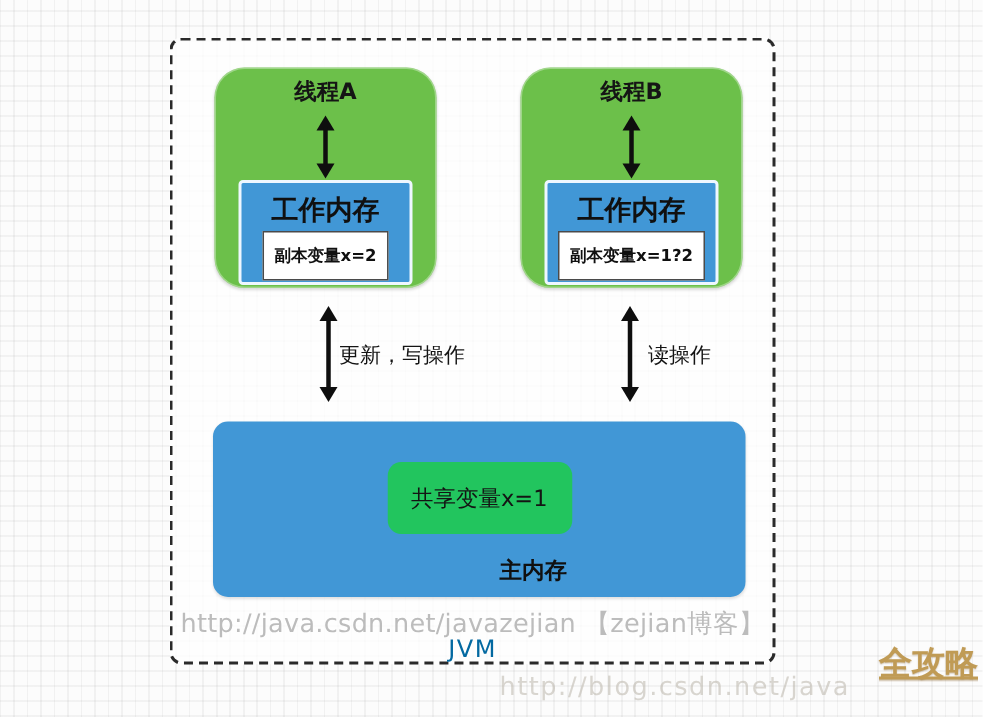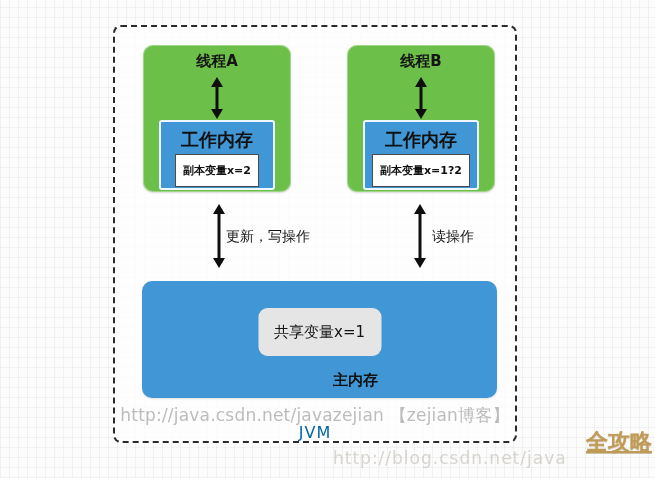--- a/index.html
+++ b/index.html
@@ -10,21 +10,21 @@
     background-image:
       repeating-linear-gradient(90deg, rgba(0,0,0,0.045) 0 1px, transparent 1px 9px),
       repeating-linear-gradient(0deg, rgba(0,0,0,0.038) 0 1px, transparent 1px 10px);
   }
   .jvm-box{
     position:absolute;left:113px;top:25px;width:404px;height:418px;
     border:2px dashed #2a2a2a;border-radius:8px;box-sizing:border-box;
     background:rgba(255,255,255,0.75);
   }
   .thread{
-    position:absolute;width:148px;height:147px;border-radius:10px;
+    position:absolute;width:148px;height:147px;border-radius:20px;
     box-shadow:inset 0 0 0 1px rgba(255,255,255,0.35), 0 1px 2px rgba(0,0,0,0.15);
   }
   .thread.a{left:143px;top:45px;}
   .thread.b{left:347px;top:45px;}
   .thread-title{
     position:absolute;top:7px;left:0;width:100%;text-align:center;
     font-size:15px;font-weight:bold;color:#151515;
   }
   .workmem{
     position:absolute;left:16px;right:16px;top:75px;height:66px;
@@ -63,21 +63,21 @@
     position:absolute;top:228px;font-size:14px;color:#141414;white-space:nowrap;text-align:right;
   }
   .op-label.left{left:226px;}
   .op-label.right{left:432px;}
   .mainmem{
     position:absolute;left:142px;top:281px;width:355px;height:117px;
     border-radius:10px;box-shadow:0 1px 2px rgba(0,0,0,0.12);
   }
   .shared-box{
     position:absolute;top:27px;left:50%;transform:translateX(-50%);
-    background:#e5e5e5;border-radius:9px;height:48px;line-height:48px;
+    background:#22c55e;border-radius:9px;height:48px;line-height:48px;
     padding:0 16px;font-size:15px;color:#141414;white-space:nowrap;
   }
   .mainmem-title{
     position:absolute;bottom:8px;left:0;width:100%;text-align:center;
     font-size:15px;font-weight:bold;color:#101010;margin-left:36px;
   }
   .watermark-inner{
     position:absolute;left:113px;width:404px;top:404px;text-align:center;
     font-size:17px;color:#bcbcbc;white-space:nowrap;letter-spacing:0.2px;
   }

